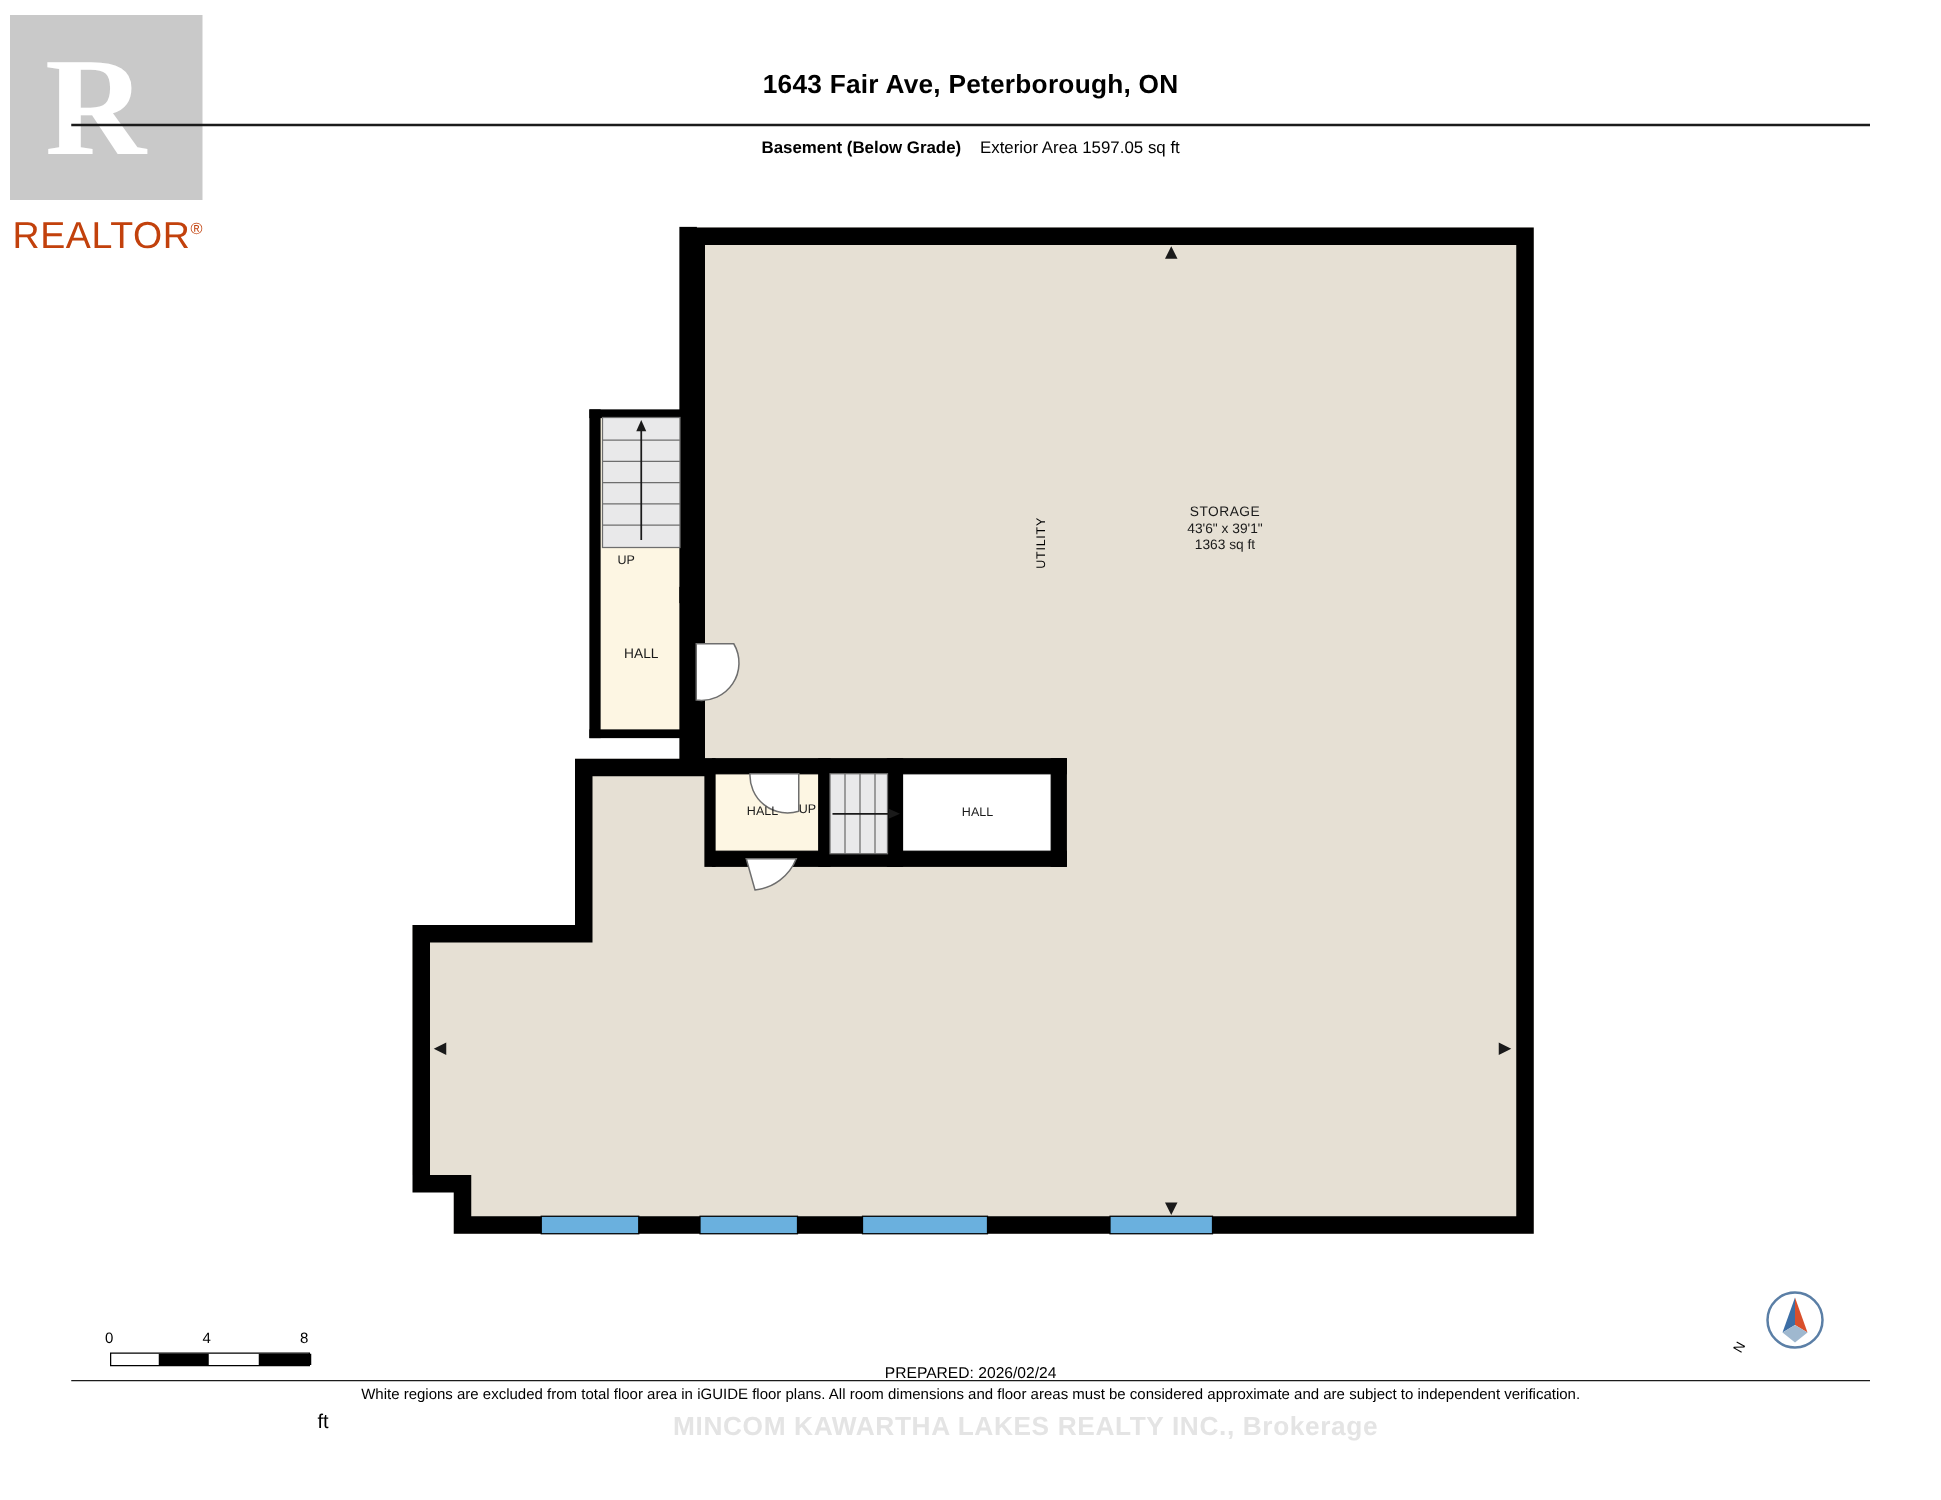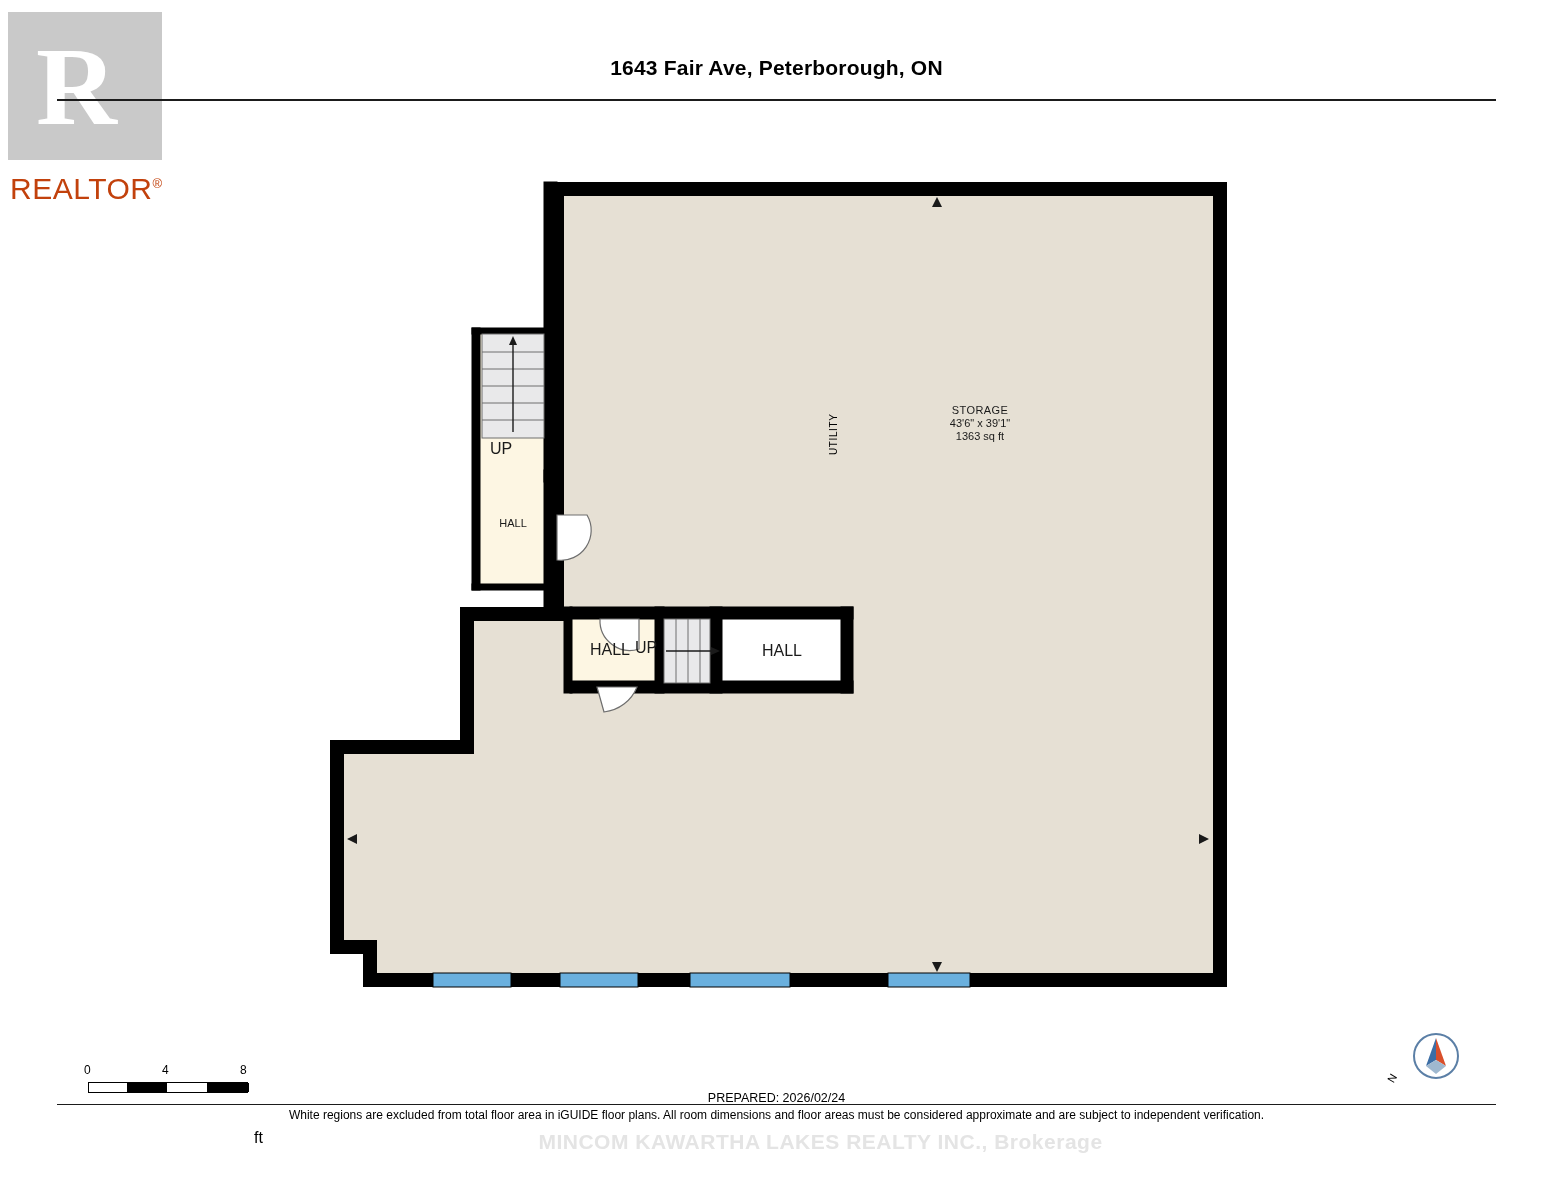--- a/index.html
+++ b/index.html
@@ -103,21 +103,21 @@
   }
 
   .room-label {
     position: absolute;
     text-align: center;
     font-size: 11px;
     line-height: 13px;
     color: #1a1a1a;
     white-space: nowrap;
   }
-  .room-label.small { font-size: 16px; }
+  .room-label.small { font-size: 10px; }
   .room-label .name { letter-spacing: 0.4px; }
 
   .vert-label {
     position: absolute;
     font-size: 10px;
     letter-spacing: 0.6px;
     transform: rotate(-90deg);
     transform-origin: left top;
     white-space: nowrap;
   }
@@ -225,20 +225,25 @@
 <div class="realtor-logo">
   <div class="r-box">
     <div class="r-inner">R</div>
   </div>
   <div class="r-word"><span>REALTOR</span><span class="r-reg">®</span></div>
 </div>
 
 <div class="title">1643 Fair Ave, Peterborough, ON</div>
 <div class="title-rule"></div>
 <div class="subheader">
+  <div class="row1">
+    <span class="label">Basement (Below Grade)</span>
+    &nbsp;&nbsp;
+    <span>Exterior Area 1597.05 sq ft</span>
+  </div>
 </div>
 
 <svg id="floorplan" viewBox="0 0 1553 1200" xmlns="http://www.w3.org/2000/svg">
 
   <g>
 
     <path d="M557,182 L1227,182 L1227,987 L363,987 L363,940 L330,940 L330,740 L460,740 L460,607 L557,607 Z" fill="#e6e0d4" stroke="none"></path>
 
     <rect x="478" y="330" width="66" height="258" fill="#fdf6e3"></rect>
 

